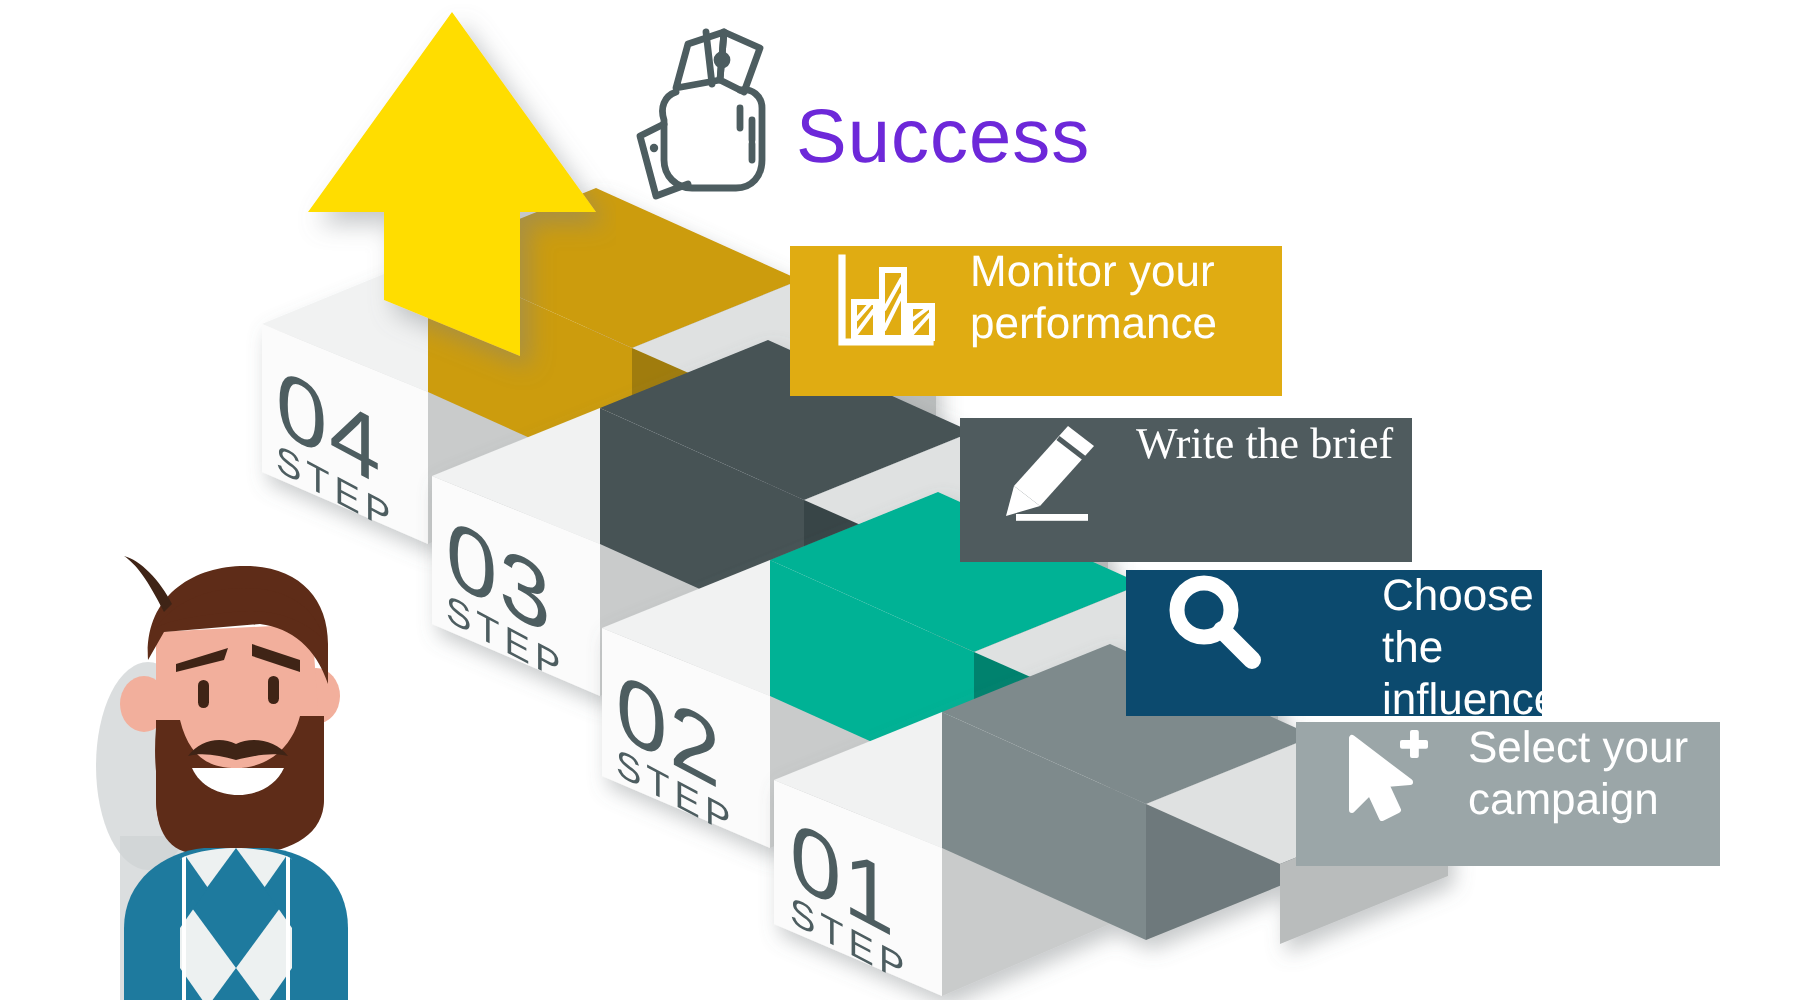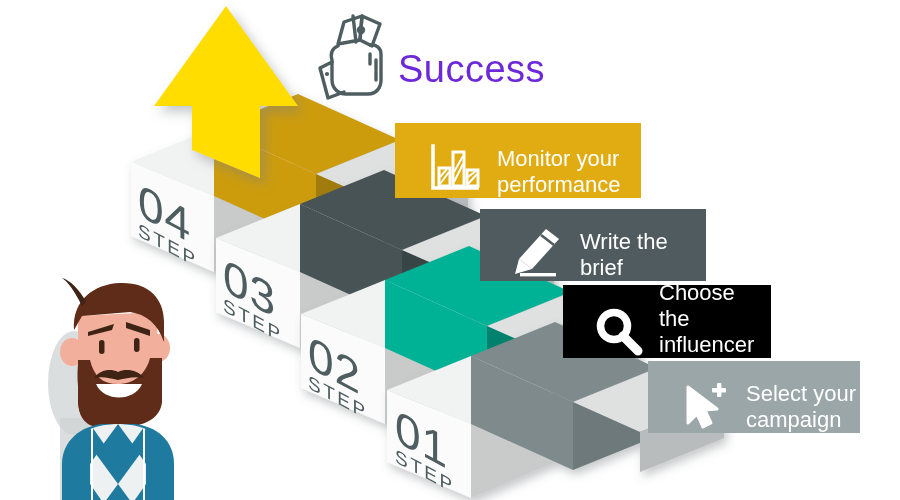--- a/index.html
+++ b/index.html
@@ -54,38 +54,38 @@
     letter-spacing: 2.5px;
     font-weight: 400;
   }
   #step-num-4 { left: 138px; top: 178px; transform: skewY(28deg); }
   #step-num-3 { left: 223px; top: 253px; transform: skewY(28deg); }
   #step-num-2 { left: 308px; top: 330px; transform: skewY(28deg); }
   #step-num-1 { left: 395px; top: 404px; transform: skewY(28deg); }
 
   
   .label-bar {
-    display: flex; align-items: flex-end;
+    display: flex; align-items: flex-start;
     color: #ffffff;
-    padding-left: 30px;
+    padding-left: 18px;
   }
   .label-bar .bar-icon {
     flex: 0 0 auto;
     display: flex; align-items: center; justify-content: center;
     margin-right: 14px;
   }
   .label-bar .bar-text {
     font-size: 22px;
     line-height: 26px;
     font-weight: 400;
     white-space: pre-line;
   }
   #label-bar-4 { left: 395px; top: 123px; width: 246px; height: 75px; background: #E0AC12; }
-  #label-bar-3 { left: 480px; top: 209px; width: 226px; height: 72px; background: #4F5B5E; }
-  #label-bar-2 { left: 563px; top: 285px; width: 208px; height: 73px; background: #000000; }
+  #label-bar-3 { left: 480px; top: 209px; width: 226px; height: 72px; background: #4F5B5E; font-family: Liberation Serif, serif; }
+  #label-bar-2 { left: 563px; top: 285px; width: 208px; height: 73px; background: #0c4a6e; gap: 44px; }
   #label-bar-1 { left: 648px; top: 361px; width: 212px; height: 72px; background: #9BA6A8; }
 
   
   #character { left: 38px; top: 268px; }
 
   svg { display: block; }
 </style>
 </head>
 <body>
 

